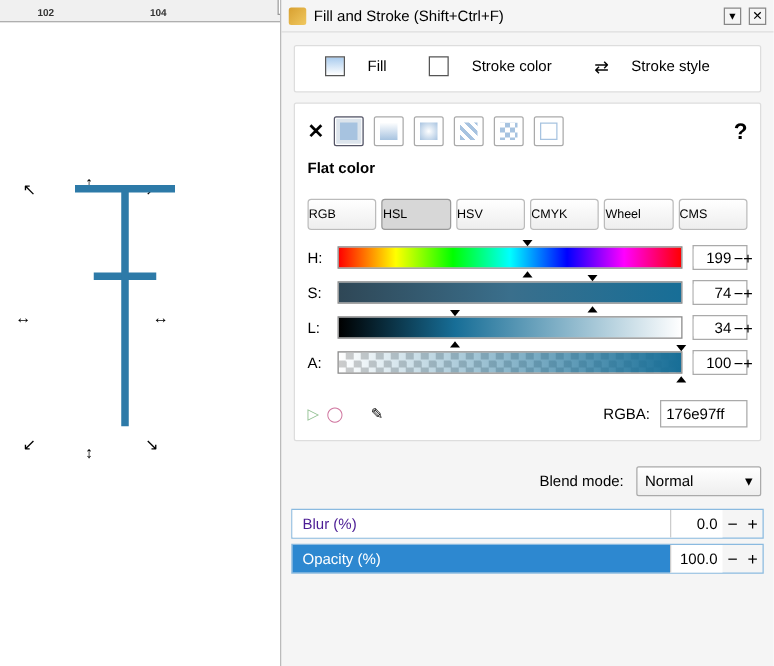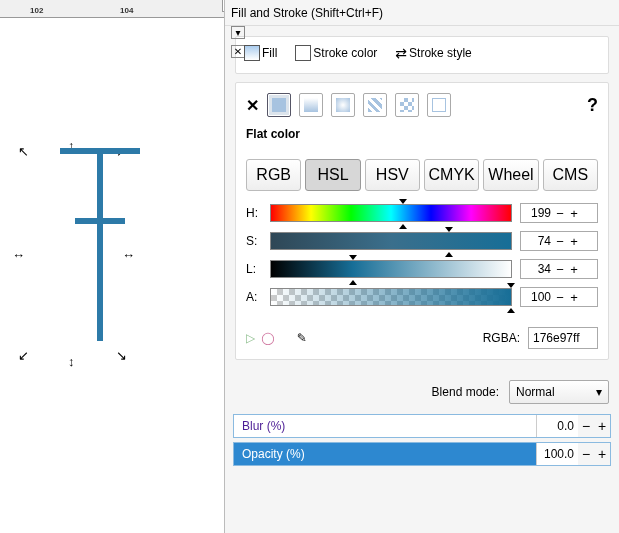--- a/index.html
+++ b/index.html
@@ -12,61 +12,61 @@
 
   
   .canvas { position: absolute; top: 18px; left: 0; width: 224px; height: 515px; background: #fff; }
   .shape-t { position: absolute; left: 60px; top: 130px; }
   .shape-t .hbar { position: absolute; width: 80px; height: 6px; background: #2d7aa8; }
   .shape-t .vbar { position: absolute; width: 6px; height: 190px; background: #2d7aa8; left: 37px; top: 3px; }
   .handle-arrow { position: absolute; font-size: 13px; color: #000; }
 
   
   .panel { position: absolute; left: 224px; top: 0; width: 395px; height: 533px; background: #f5f5f5; border-left: 1px solid #bbb; }
-  .title-bar { height: 26px; display: flex; padding: 0 6px; border-bottom: 1px solid #ddd; gap: 6px; flex-direction: column; }
+  .title-bar { height: 26px; display: flex; align-items: center; padding: 0 6px; border-bottom: 1px solid #ddd; gap: 6px; }
   .title-bar .tb-icon { width: 14px; height: 14px; background: linear-gradient(135deg, #d8a030, #f0c860); border-radius: 2px; }
   .title-bar .tb-title { flex: 1; font-size: 12px; }
   .title-bar .tb-btn { width: 14px; height: 14px; border: 1px solid #888; display: flex; align-items: center; justify-content: center; font-size: 10px; cursor: pointer; }
 
   .inner { padding: 10px; }
 
   .tabs { display: flex; gap: 18px; padding: 8px 8px 12px 8px; border: 1px solid #ddd; border-radius: 2px; background: #fff; margin-bottom: 8px; }
-  .tab { display: flex; align-items: center; gap: 2px; cursor: pointer; }
+  .tab { display: flex; align-items: center; gap: 18px; cursor: pointer; margin-left: 16px; }
   .tab-swatch { width: 16px; height: 16px; border: 1px solid #555; }
   .tab.active .tab-text { font-weight: 500; }
   .tab-fill-sw { background: linear-gradient(#aaccee, #fff); }
   .tab-sp-sw { background: #fff; }
   .tab-ss-sw { border: none; font-size: 14px; }
 
   .paint-box { border: 1px solid #ddd; background: #fff; border-radius: 2px; padding: 10px; }
 
   .paint-row { display: flex; align-items: center; gap: 8px; margin-bottom: 10px; }
   .paint-btn { width: 24px; height: 24px; border: 1px solid #aaa; background: #fff; display: flex; align-items: center; justify-content: center; cursor: pointer; border-radius: 2px; }
   .paint-btn.selected { background: #dce4ec; border-color: #556; box-shadow: inset 0 0 0 1px #fff; }
   .paint-none { border: none; font-size: 16px; font-weight: bold; }
   .paint-q { border: none; font-size: 18px; font-weight: bold; margin-left: auto; }
 
   .flat-label { font-weight: bold; margin-bottom: 18px; }
 
   .model-row { display: flex; gap: 4px; margin-bottom: 12px; }
-  .model-btn { flex: 1; padding: 6px 0; border: 1px solid #bbb; background: linear-gradient(#fff, #eee); border-radius: 3px; text-align: center; cursor: pointer; font-size: 16px; }
+  .model-btn { flex: 1; padding: 6px 0; border: 1px solid #bbb; background: linear-gradient(#fff, #eee); border-radius: 3px; cursor: pointer; font-size: 10px; }
   .model-btn.active { background: #d7d7d7; border-color: #999; }
 
   .slider-row { display: flex; align-items: center; gap: 8px; margin-bottom: 8px; }
   .slider-label { width: 16px; }
   .slider-track { flex: 1; height: 18px; border: 1px solid #888; position: relative; }
   .hue-grad { background: linear-gradient(90deg, red, yellow, lime, cyan, blue, magenta, red); }
   .sat-grad { background: linear-gradient(90deg, #2f4756, #3a6f8c, #176e97); }
   .lig-grad { background: linear-gradient(90deg, #000 0%, #176e97 34%, #fff 100%); }
   .alpha-grad { background: linear-gradient(90deg, transparent, #176e97), repeating-conic-gradient(#ccc 0 25%, #fff 0 50%) 0 0 / 12px 12px; }
   .slider-thumb { position: absolute; top: -2px; width: 8px; height: 22px; transform: translateX(-50%); }
   .slider-thumb::before, .slider-thumb::after { content: ""; position: absolute; left: 0; width: 0; height: 0; border-left: 4px solid transparent; border-right: 4px solid transparent; }
   .slider-thumb::before { top: -4px; border-top: 5px solid #000; }
   .slider-thumb::after { bottom: -4px; border-bottom: 5px solid #000; }
-  .spin { width: 78px; height: 20px; border: 1px solid #aaa; display: flex; align-items: center; }
+  .spin { width: 44px; height: 20px; border: 1px solid #aaa; display: flex; align-items: center; }
   .spin input { width: 32px; border: none; text-align: right; padding-right: 2px; font-size: 12px; }
   .spin .pm { width: 14px; text-align: center; cursor: pointer; font-size: 13px; user-select: none; }
 
   .rgba-row { display: flex; align-items: center; gap: 8px; margin-top: 20px; }
   .rgba-row .tools { display: flex; gap: 6px; }
   .rgba-row .spacer { flex: 1; }
   .rgba-row .rgba-input { width: 70px; height: 22px; border: 1px solid #aaa; padding: 0 4px; font-size: 12px; }
 
   .blend-row { display: flex; align-items: center; justify-content: flex-end; gap: 10px; padding: 10px 10px 6px 0; }
   .blend-select { width: 100px; height: 24px; border: 1px solid #aaa; background: linear-gradient(#fff,#eee); padding: 0 6px; display: flex; align-items: center; justify-content: space-between; cursor: pointer; border-radius: 2px; }

